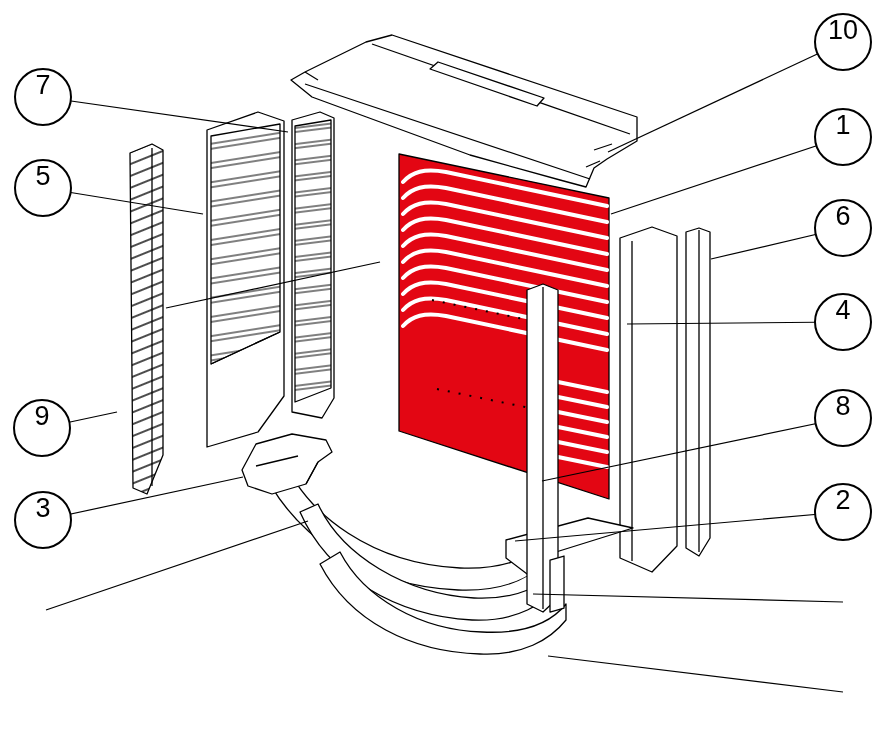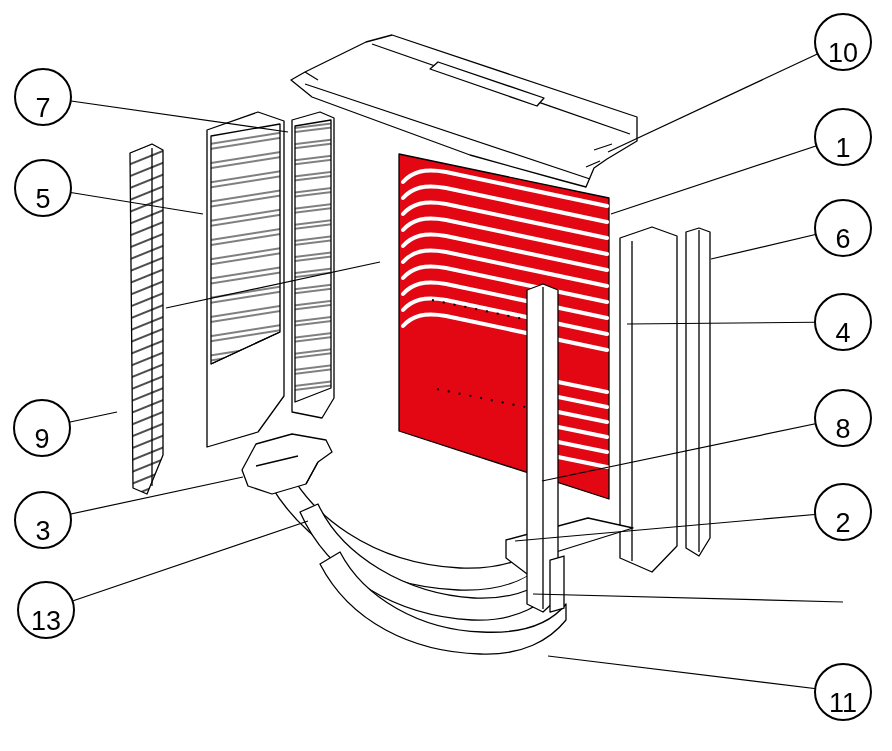--- a/index.html
+++ b/index.html
@@ -13,21 +13,21 @@
   }
   .stage svg { position: absolute; left: 0; top: 0; }
   .balloon {
     position: absolute;
     width: 54px;
     height: 54px;
     border: 2px solid #000000;
     border-radius: 50%;
     background: #ffffff;
     display: flex;
-    align-items: flex-end;
+    align-items: flex-start;
     justify-content: center;
     font-size: 27px;
     color: #000000;
     box-sizing: content-box;
   }
 </style>
 </head>
 <body>
 
 <div class="stage">
@@ -166,39 +166,33 @@
     </div>
   <div class="balloon" style="left:14px;top:159px">
       <span>5</span>
     </div>
   <div class="balloon" style="left:13px;top:399px">
       <span>9</span>
     </div>
   <div class="balloon" style="left:14px;top:491px">
       <span>3</span>
     </div>
-  <div class="balloon" style="left:17px;top:581px">
-      <span>13</span>
-    </div>
 
   <div class="balloon" style="left:814px;top:13px">
       <span>10</span>
     </div>
   <div class="balloon" style="left:814px;top:108px">
       <span>1</span>
     </div>
   <div class="balloon" style="left:814px;top:199px">
       <span>6</span>
     </div>
   <div class="balloon" style="left:814px;top:293px">
       <span>4</span>
     </div>
   <div class="balloon" style="left:814px;top:389px">
       <span>8</span>
     </div>
   <div class="balloon" style="left:814px;top:483px">
       <span>2</span>
     </div>
-  <div class="balloon" style="left:814px;top:663px">
-      <span>11</span>
-    </div>
 
 </div>
 
 </body></html>

